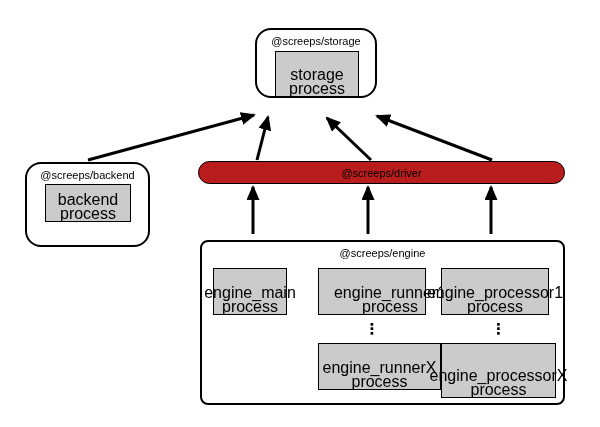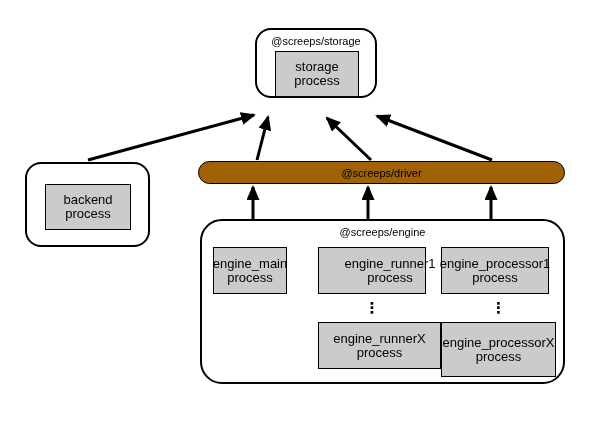--- a/index.html
+++ b/index.html
@@ -12,25 +12,25 @@
   .group{
     position:absolute;box-sizing:border-box;background:#ffffff;
     border:2px solid #000;border-radius:16px;z-index:2;
   }
   .group-label{
     display:block;text-align:center;font-size:11px;line-height:13px;
     margin-top:5px;white-space:nowrap;
   }
   .process{
     position:absolute;box-sizing:border-box;background:#cbcbcb;border:1px solid #000;
-    display:flex;align-items:center;justify-content:center;text-align:center;
-    font-size:13px;line-height:14px;white-space:pre-line;z-index:3;
+    display:flex;align-items:flex-end;justify-content:center;text-align:center;
+    font-size:16px;line-height:14px;white-space:pre-line;z-index:3;
   }
   .pill{
-    position:absolute;box-sizing:border-box;background:#a16207;border:1.5px solid #000;
+    position:absolute;box-sizing:border-box;background:#b91c1c;border:1.5px solid #000;
     border-radius:12px;display:flex;align-items:center;justify-content:center;
     font-size:11px;z-index:2;
   }
   .ellipsis{
     position:absolute;text-align:center;font-size:15px;font-weight:bold;
     line-height:18px;letter-spacing:0;z-index:3;
   }
 </style>
 </head>
 <body>
@@ -54,31 +54,32 @@
 
   <div class="group" style="left:255px;top:28px;width:122px;height:70px;">
     <span class="group-label">@screeps/storage</span>
     <div class="process" style="left:18px;top:21px;width:84px;height:46px;">
       <span>storage
 process</span>
     </div>
   </div>
 
   <div class="group" style="left:25px;top:162px;width:125px;height:85px;">
-    <div class="process" style="left:18px;top:20px;width:86px;height:46px;">
+    <span class="group-label">@screeps/backend</span>
+    <div class="process" style="left:18px;top:20px;width:86px;height:38px;">
       <span>backend
 process</span>
     </div>
   </div>
 
   <div class="pill" style="left:198px;top:161px;width:367px;height:23px;">
     <span>@screeps/driver</span>
   </div>
 
-  <div class="group" style="left:200px;top:219px;width:365px;height:165px;border-radius:22px;">
+  <div class="group" style="left:200px;top:240px;width:365px;height:165px;border-radius:8px;">
     <span class="group-label">@screeps/engine</span>
 
     <div class="process" style="left:11px;top:26px;width:74px;height:47px;">
       <span>engine_main
 process</span>
     </div>
 
     <div class="process" style="left:116px;top:26px;width:108px;height:47px;padding-left:36px;">
       <span>engine_runner1
 process</span>

